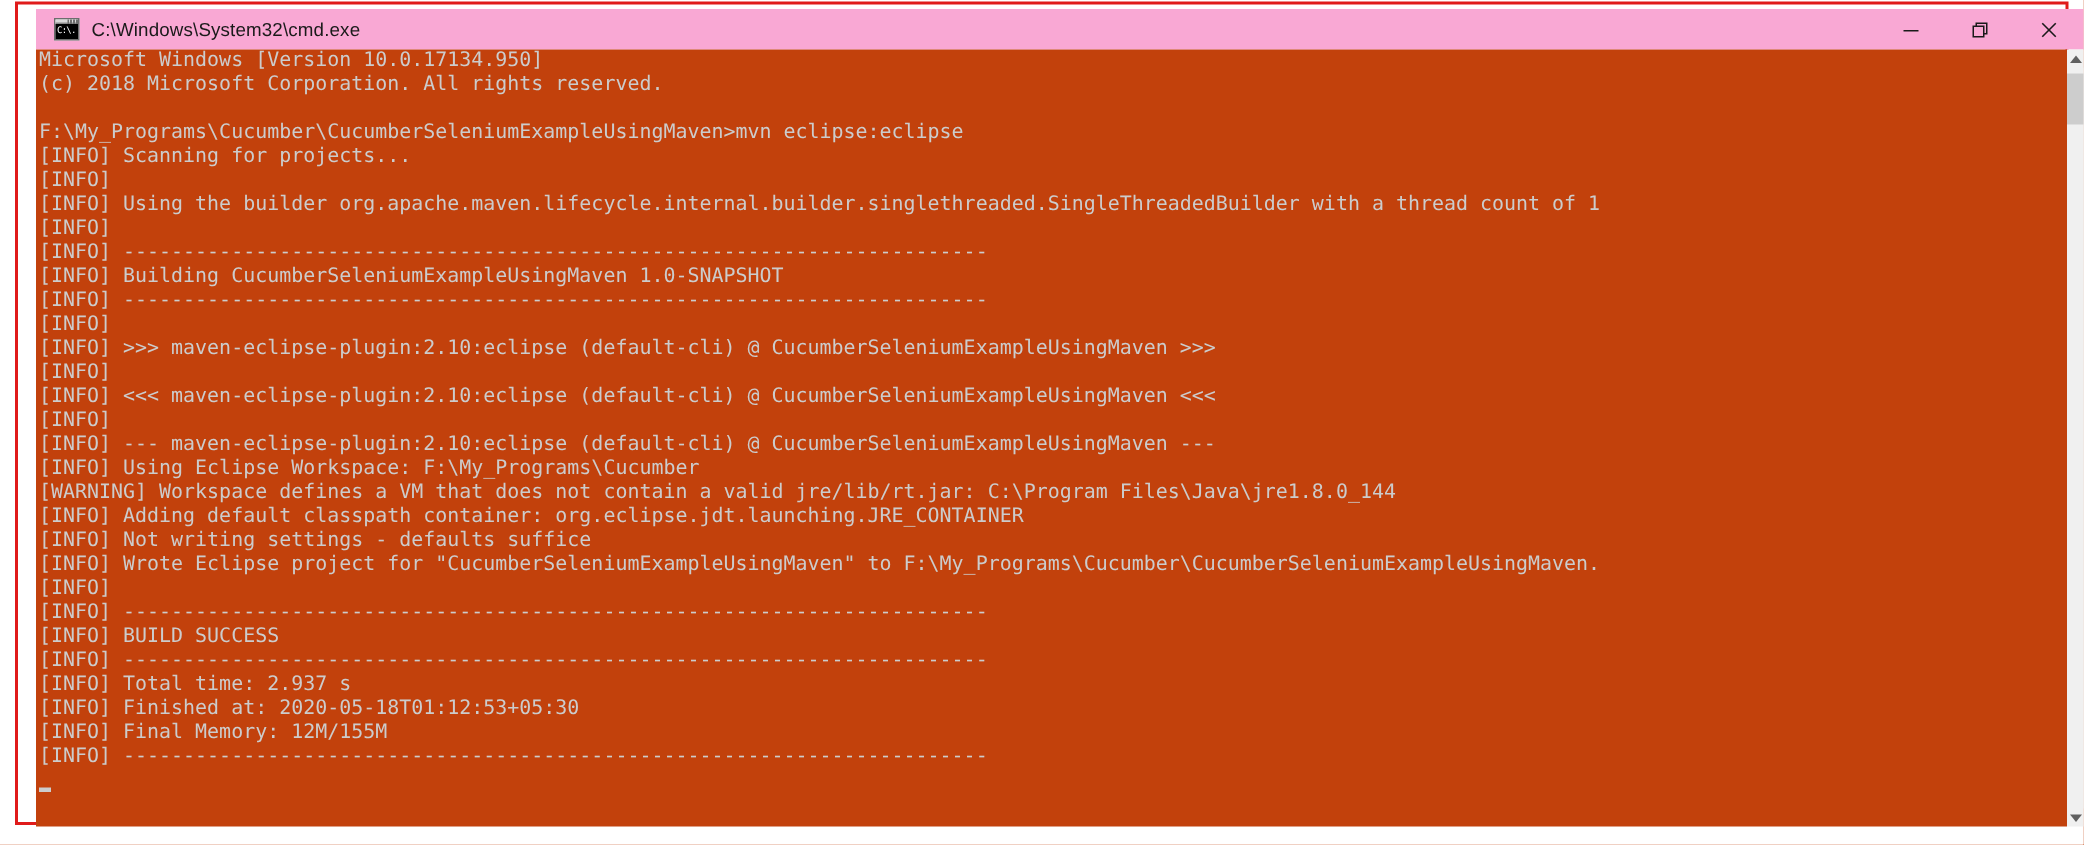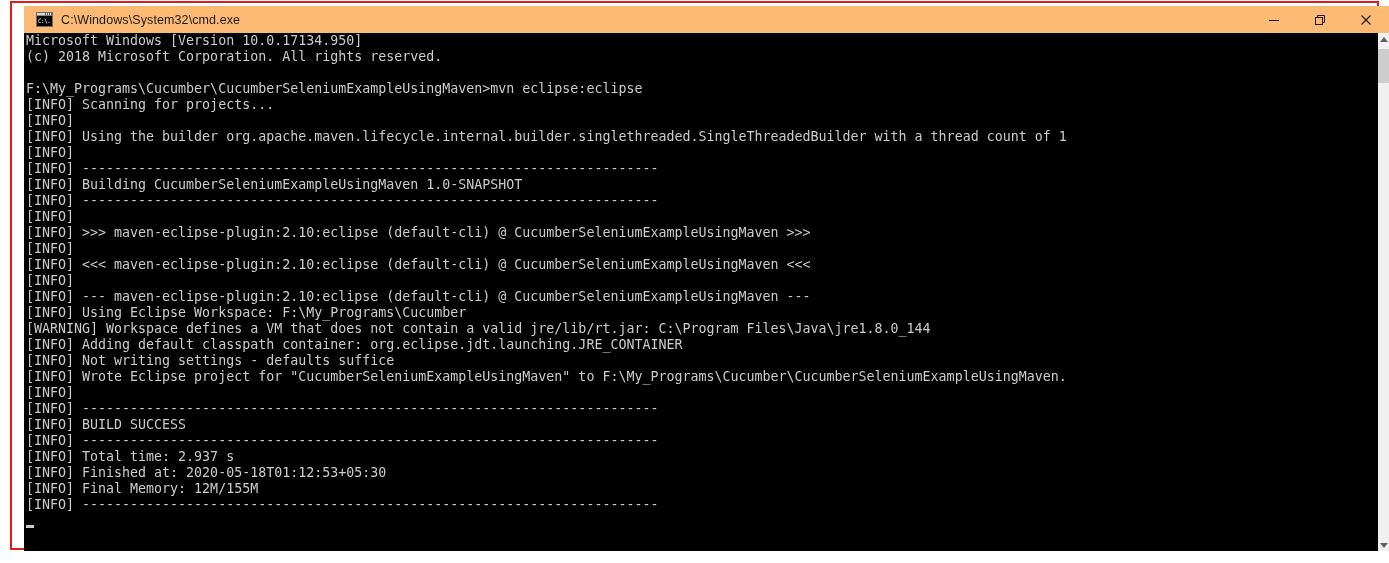--- a/index.html
+++ b/index.html
@@ -26,21 +26,21 @@
     background: #ffffff;
   }
 
   
   #titlebar {
     position: absolute;
     left: 12px;
     top: 3px;
     width: 1365px;
     height: 27px;
-    background: #fdba74;
+    background: #f9a8d4;
     display: flex;
     align-items: center;
   }
   #app-icon {
     width: 17px;
     height: 15px;
     margin-left: 12px;
     margin-right: 8px;
     position: relative;
     flex: 0 0 auto;
@@ -104,21 +104,21 @@
   }
   .winbtn svg { display: block; }
 
   
   #console {
     position: absolute;
     left: 12px;
     top: 30px;
     width: 1354px;
     height: 518px;
-    background: #000000;
+    background: #c2410c;
     overflow: hidden;
   }
   #console-text {
     position: absolute;
     left: 2px;
     top: 0px;
     margin: 0;
     padding: 0;
     color: #cccccc;
     font-family: "DejaVu Sans Mono", monospace;

